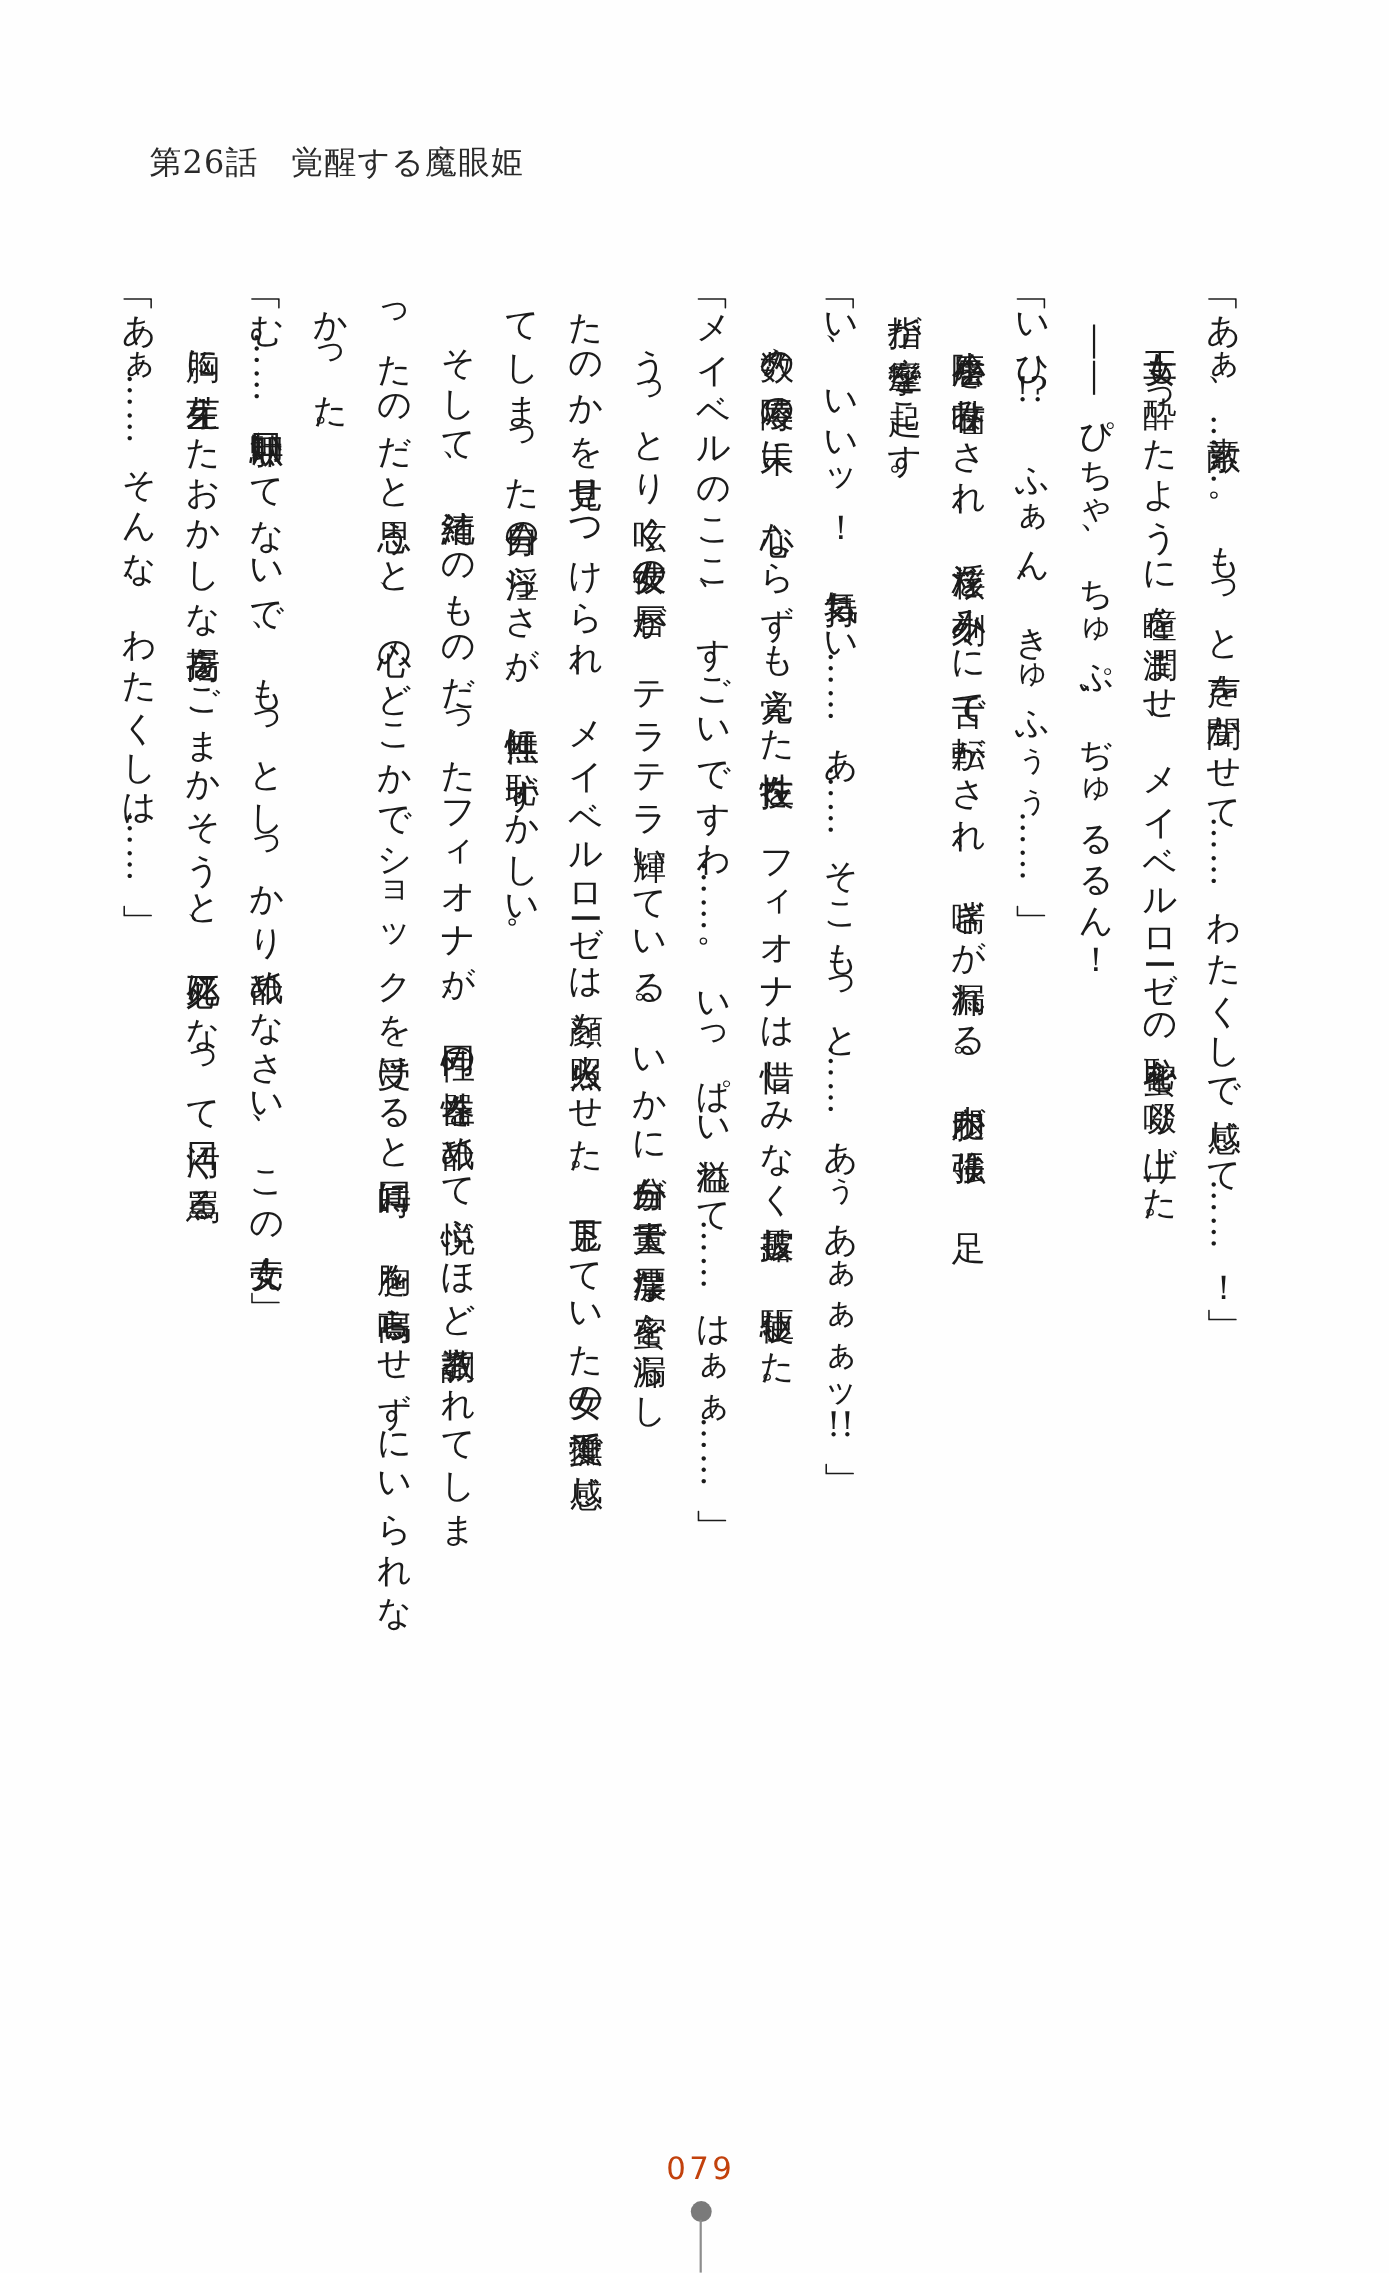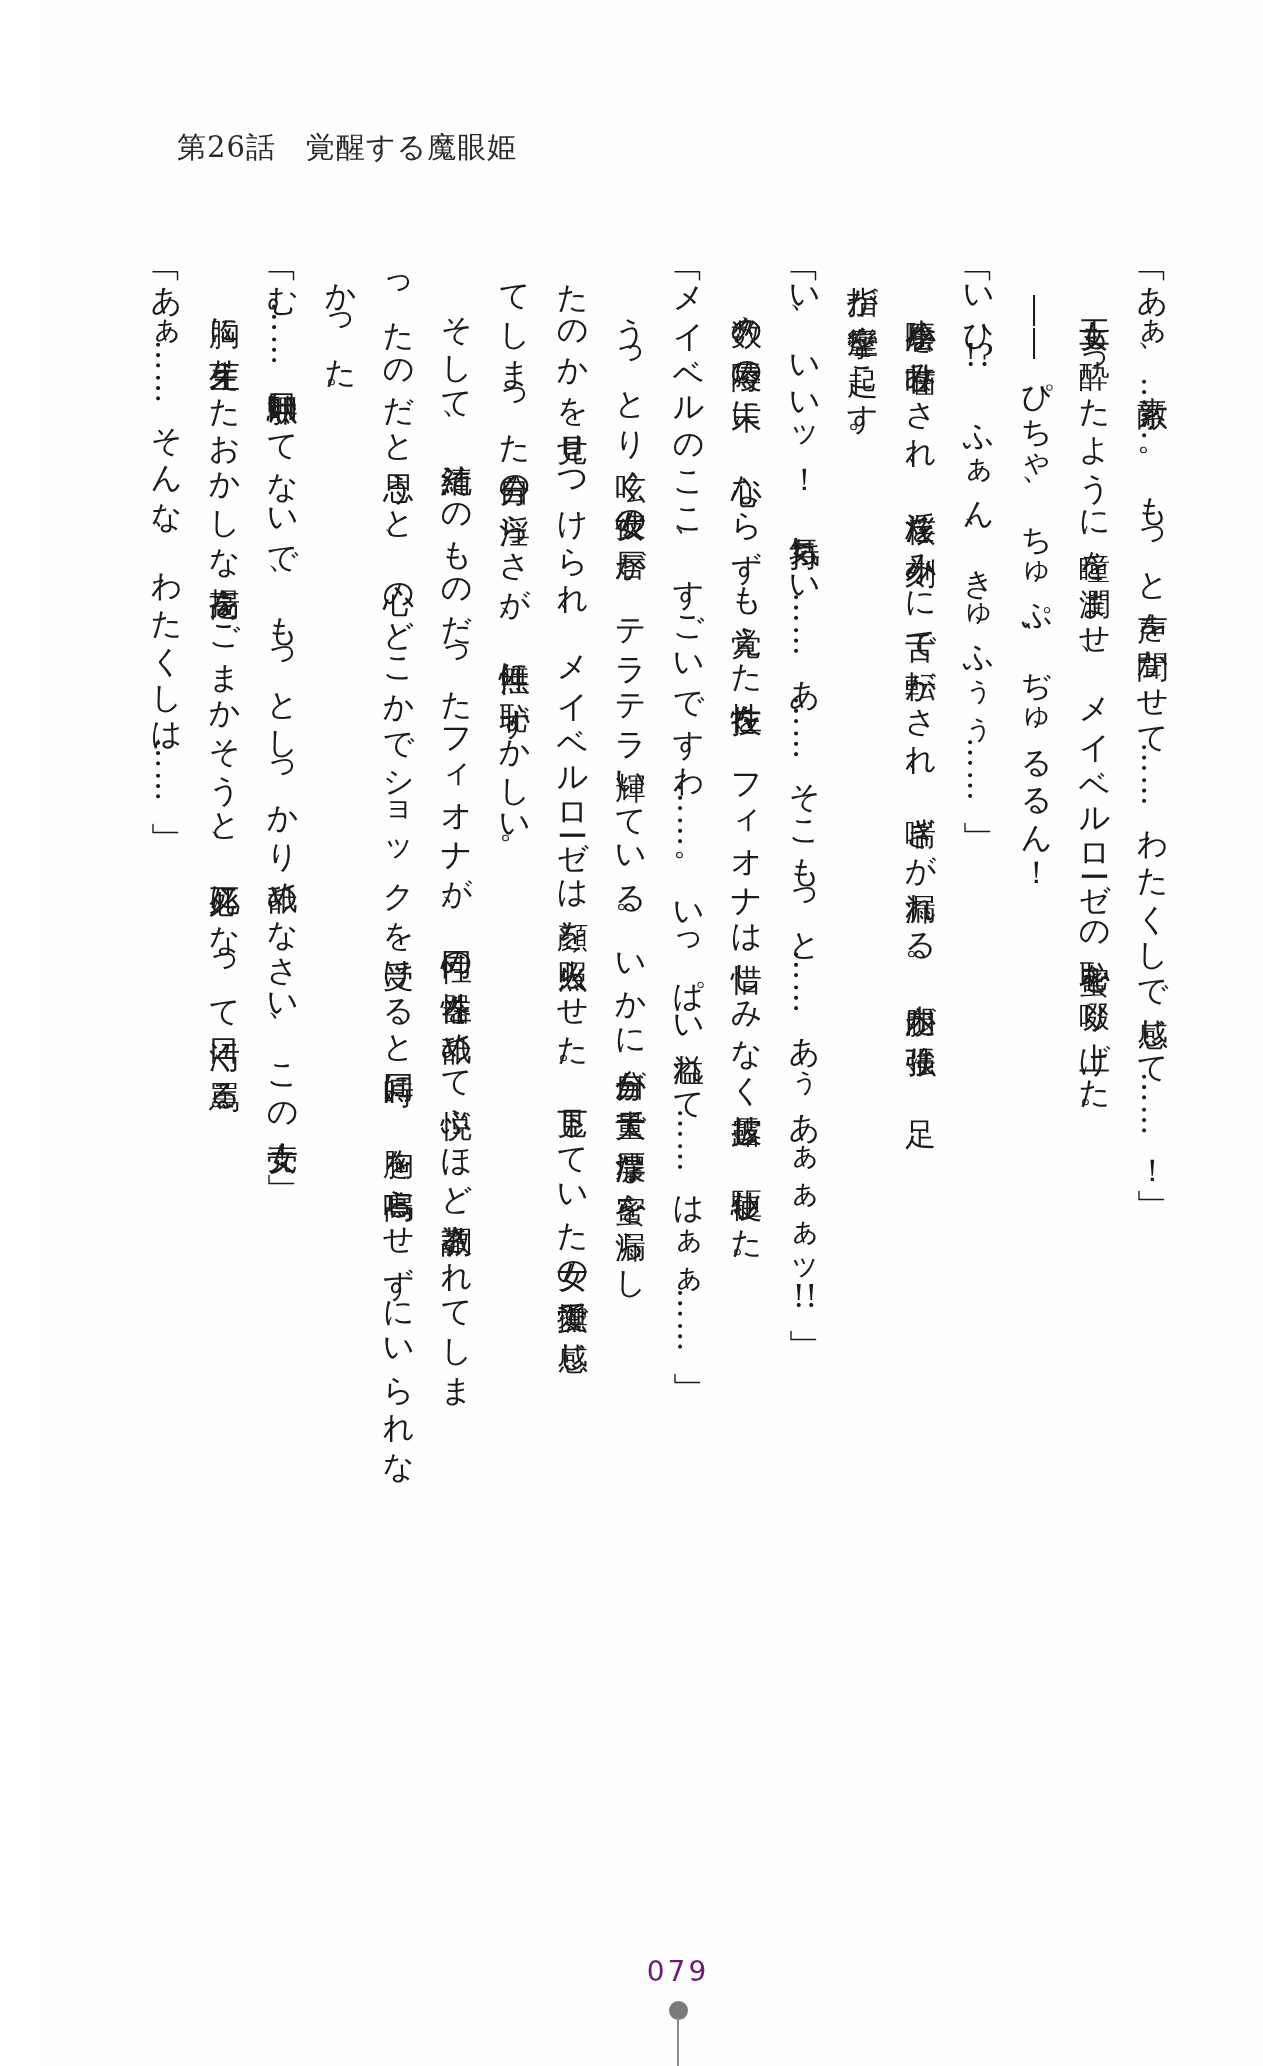--- a/index.html
+++ b/index.html
@@ -1,21 +1,21 @@
 <!DOCTYPE html>
 <html lang="ja"><head>
 <meta charset="utf-8">
 <style>
   html,body{margin:0;padding:0;}
   body{
     width:1263px;height:2066px;position:relative;overflow:hidden;
     background:#ffffff;
     font-family:"DejaVu Serif","Liberation Serif",serif;
   }
-  .page{position:absolute;inset:0;background:#fefefe;margin-left:41px;}
+  .page{position:absolute;inset:0;background:#fefefe;}
   .chapter-title{
     position:absolute;left:136px;top:128px;
     font-size:29px;color:#2a2a2a;letter-spacing:1px;
     white-space:nowrap;
   }
   .text-block{
     position:absolute;left:97px;top:262px;width:1044px;height:1400px;
     writing-mode:vertical-rl;
     -webkit-writing-mode:vertical-rl;
     text-orientation:mixed;
@@ -27,21 +27,21 @@
   .tcy{
     text-combine-upright:all;
     -webkit-text-combine:horizontal;
     letter-spacing:0;
   }
   .footer{position:absolute;left:0;top:1940px;width:1263px;height:126px;}
   .page-number{
     position:absolute;left:587px;top:15px;width:100px;
     text-align:center;
     font-family:"DejaVu Sans","Liberation Sans",sans-serif;
-    font-size:28px;color:#701a75;letter-spacing:3px;
+    font-size:28px;color:#c2410c;letter-spacing:3px;
   }
   .footer-dot{
     position:absolute;left:628px;top:61px;
     width:19px;height:19px;border-radius:50%;
     background:#7a7a7a;
   }
   .footer-line{
     position:absolute;left:636px;top:78px;
     width:2px;height:48px;background:#8d8d8d;
   }

